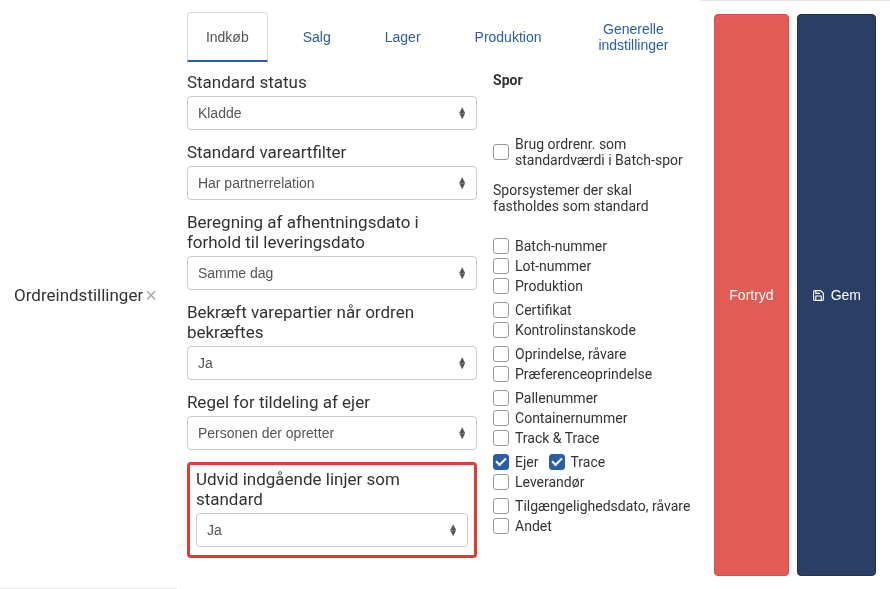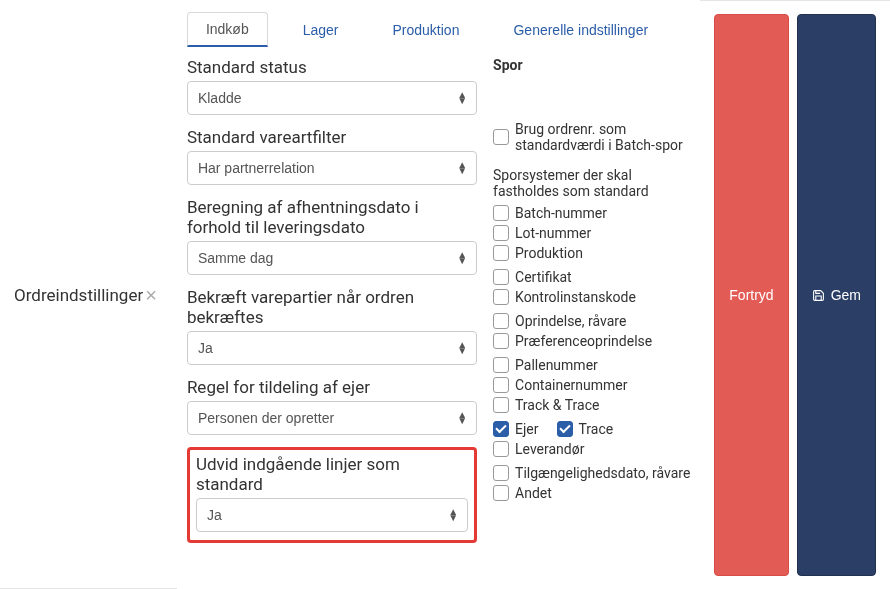--- a/index.html
+++ b/index.html
@@ -119,33 +119,33 @@
     font-weight: 700;
     font-size: 14px;
     margin-bottom: 6px;
     margin-top: 10px;
     color: #333;
   }
   .section-title:first-child { margin-top: 0; }
   .section-sub {
     font-size: 14px;
     color: #333;
-    margin-bottom: 6px;
+    margin-bottom: 24px;
   }
   .checkbox-row {
     display: flex;
     align-items: center;
     gap: 6px;
     margin-bottom: 4px;
     margin-top: 48px;
   }
   .checkbox-flow {
     display: flex;
     flex-wrap: wrap;
-    gap: 4px 18px;
+    gap: 4px 10px;
   }
   .checkbox-item {
     display: inline-flex;
     align-items: center;
     gap: 6px;
     white-space: nowrap;
   }
   .cb {
     width: 16px;
     height: 16px;
@@ -214,20 +214,21 @@
 
 <div class="modal">
   <div class="modal-header">
     <div class="modal-title">Ordreindstillinger</div>
     <button class="close-btn">×</button>
   </div>
 
   <div class="modal-body">
     <div class="tabs">
       <button class="tab active">Indkøb</button>
+      <button class="tab">Salg</button>
       <button class="tab">Lager</button>
       <button class="tab">Produktion</button>
       <button class="tab">Generelle indstillinger</button>
     </div>
 
     <div class="columns">
       <div class="col-left">
 
         <div class="field-group">
           <label class="field-label">Standard status</label>

